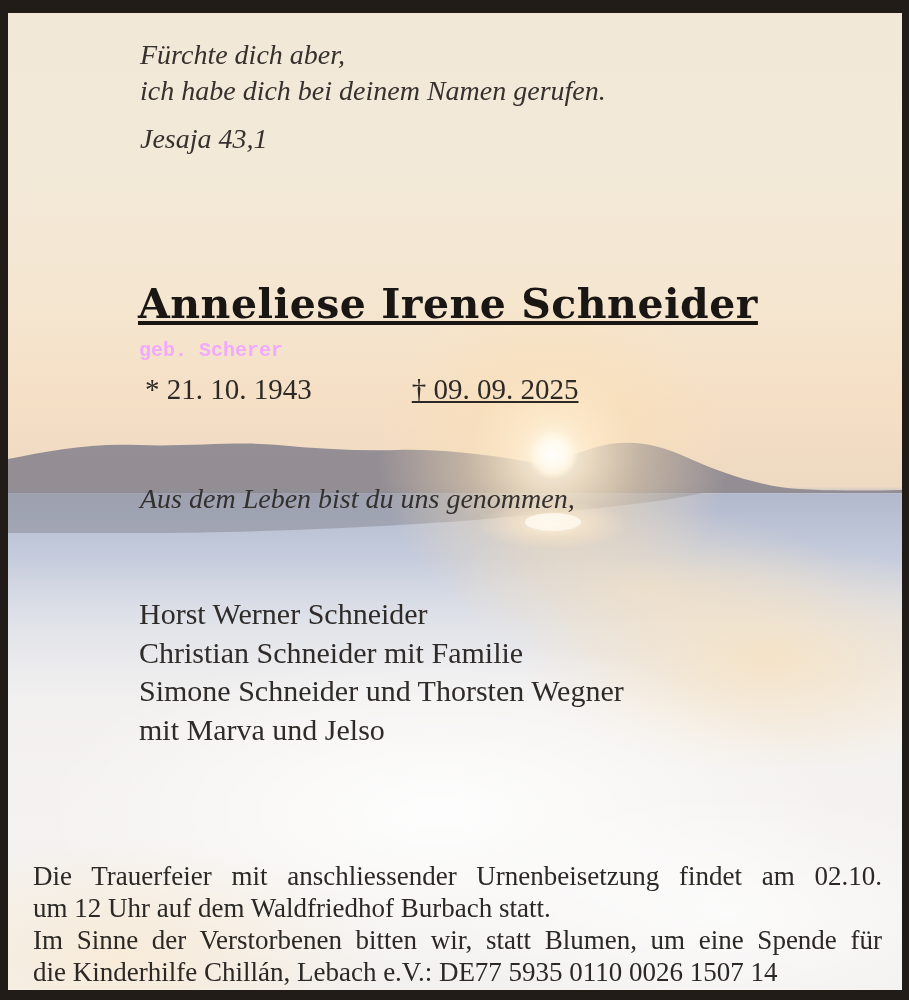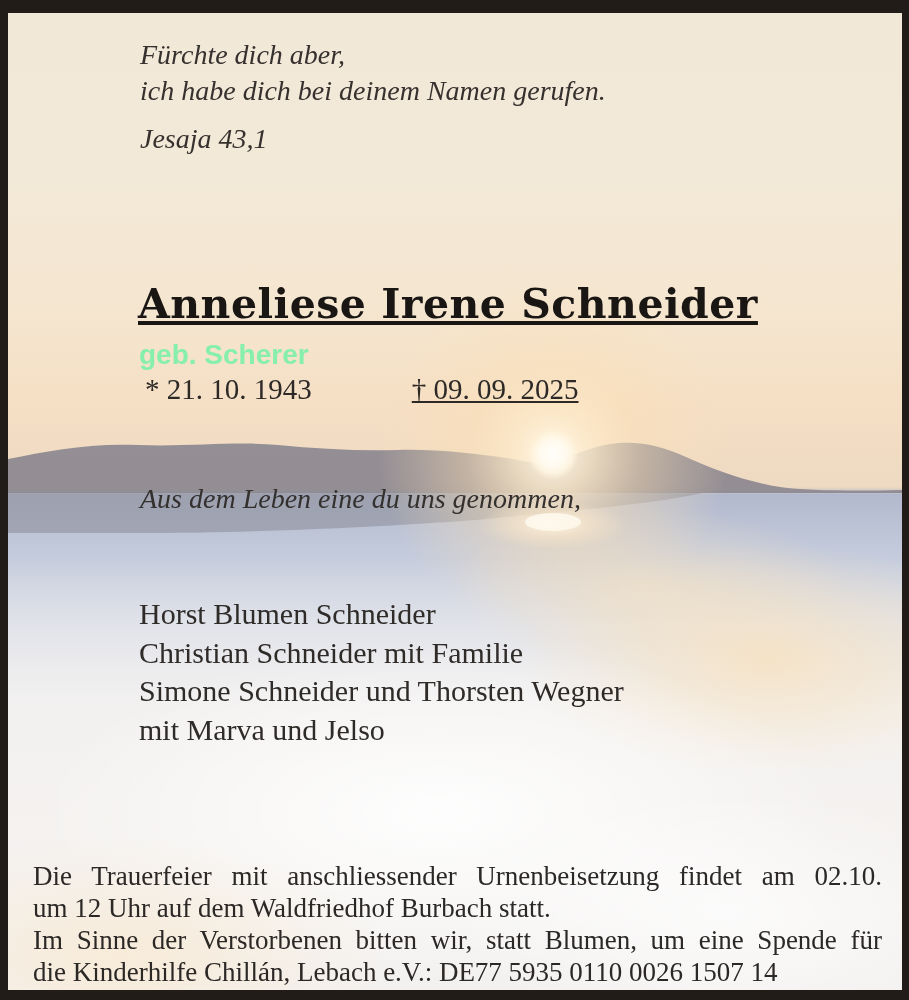--- a/index.html
+++ b/index.html
@@ -22,22 +22,22 @@
   }
   .scripture .src{margin-top:12px;}
   .name{
     left:130px;top:268px;
     font-family:"DejaVu Serif", serif;
     font-weight:700;font-size:41px;line-height:1.15;
     letter-spacing:0.5px;color:#1a1614;text-decoration:underline;
   }
   .maiden{
     left:131px;top:326px;
-    font-family:Liberation Sans, sans-serif;
-    font-weight:700;font-size:28px;color:#86efac;
+    font-family:Liberation Mono, monospace;
+    font-weight:700;font-size:20px;color:#f0abfc;
   }
   .dates{
     left:137px;top:360px;
     font-size:29px;color:#2c2927;white-space:nowrap;
   }
   .dates .death{margin-left:100px;text-decoration:underline;}
   .verse{
     left:132px;top:466px;
     font-style:italic;font-size:28px;line-height:40px;color:#33302e;
   }
@@ -139,25 +139,25 @@
   </div>
 
   <div class="layer name">Anneliese Irene Schneider</div>
   <div class="layer maiden">geb. Scherer</div>
 
   <div class="layer dates">
     <span class="birth">* 21. 10. 1943</span><span class="death">† 09. 09. 2025</span>
   </div>
 
   <div class="layer verse">
-    <div>Aus dem Leben eine du uns genommen,</div>
+    <div>Aus dem Leben bist du uns genommen,</div>
   </div>
 
   <div class="layer mourners">
-    <div>Horst Blumen Schneider</div>
+    <div>Horst Werner Schneider</div>
     <div>Christian Schneider mit Familie</div>
     <div>Simone Schneider und Thorsten Wegner</div>
     <div>mit Marva und Jelso</div>
   </div>
 
   <div class="layer funeral">
     <div class="just">Die Trauerfeier mit anschliessender Urnenbeisetzung findet am 02.10.</div>
     <div>um 12 Uhr auf dem Waldfriedhof Burbach statt.</div>
     <div class="just">Im Sinne der Verstorbenen bitten wir, statt Blumen, um eine Spende für</div>
     <div>die Kinderhilfe Chillán, Lebach e.V.: DE77 5935 0110 0026 1507 14</div>

